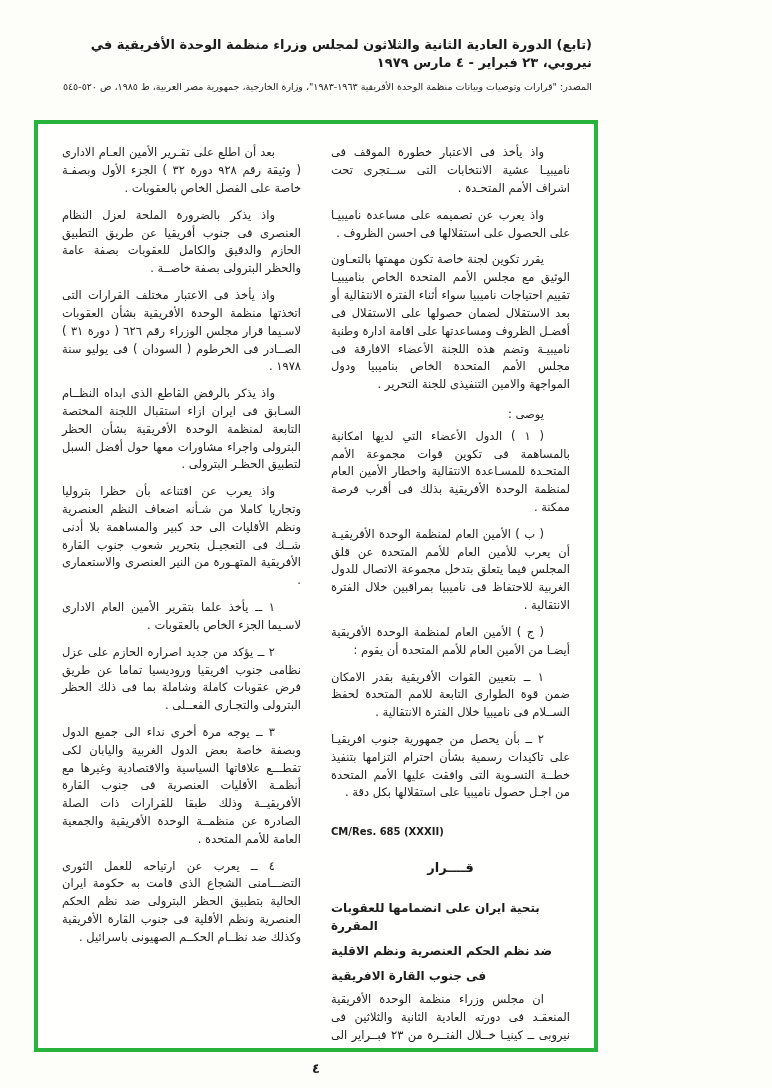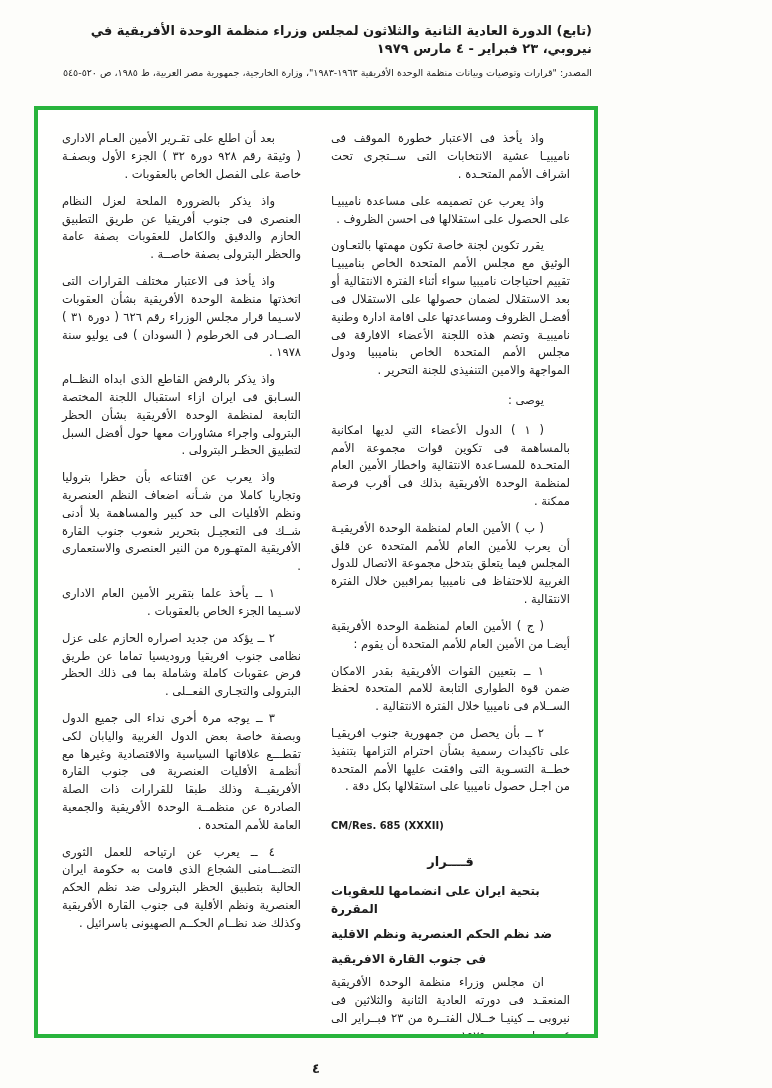--- a/index.html
+++ b/index.html
@@ -3,21 +3,21 @@
 <meta charset="utf-8">
 <style>
   * { margin:0; padding:0; box-sizing:border-box; }
   html,body { width:772px; height:1088px; }
   body {
     background:#fdfdfa;
     font-family:"DejaVu Sans", sans-serif;
     color:#1c1c1c;
     overflow:hidden;
   }
-  .page { position:relative; width:632px; height:1088px; padding-top:22px; }
+  .page { position:relative; width:632px; height:1088px; padding-top:36px; }
 
   .doc-header { direction:rtl; text-align:right; padding:0 40px; }
   .doc-title { font-size:13px; font-weight:bold; line-height:1.4; }
   .doc-source { font-size:9.5px; margin-top:9px; color:#222; }
 
   .frame {
     margin:28px 34px 0 34px;
     height:932px;
     border:4px solid #28b43c;
     background:#fffffe;
@@ -26,36 +26,36 @@
   }
   .columns { direction:rtl; display:flex; gap:30px; height:100%; }
   .col {
     flex:1;
     font-size:11.5px;
     line-height:1.55;
     text-align:justify;
     direction:rtl;
   }
   p.para { text-indent:26px; margin-bottom:9px; }
-  p.recommend { margin-top:12px; margin-bottom:12px; }
+  p.recommend { margin-top:12px; margin-bottom:4px; }
   .res-ref {
     direction:ltr;
     text-align:left;
     font-size:10px;
     font-weight:600;
     margin:22px 0 18px 0;
     text-indent:0;
     font-family:"DejaVu Sans", sans-serif;
   }
   .res-title {
     text-align:center;
     font-weight:bold;
     font-size:13px;
     text-indent:0;
-    margin-bottom:10px;
+    margin-bottom:21px;
   }
   .res-sub {
     text-align:left;
     font-weight:bold;
     font-size:12px;
     text-indent:0;
     margin-bottom:6px;
   }
   .res-sub:last-of-type { margin-bottom:14px; }
 

